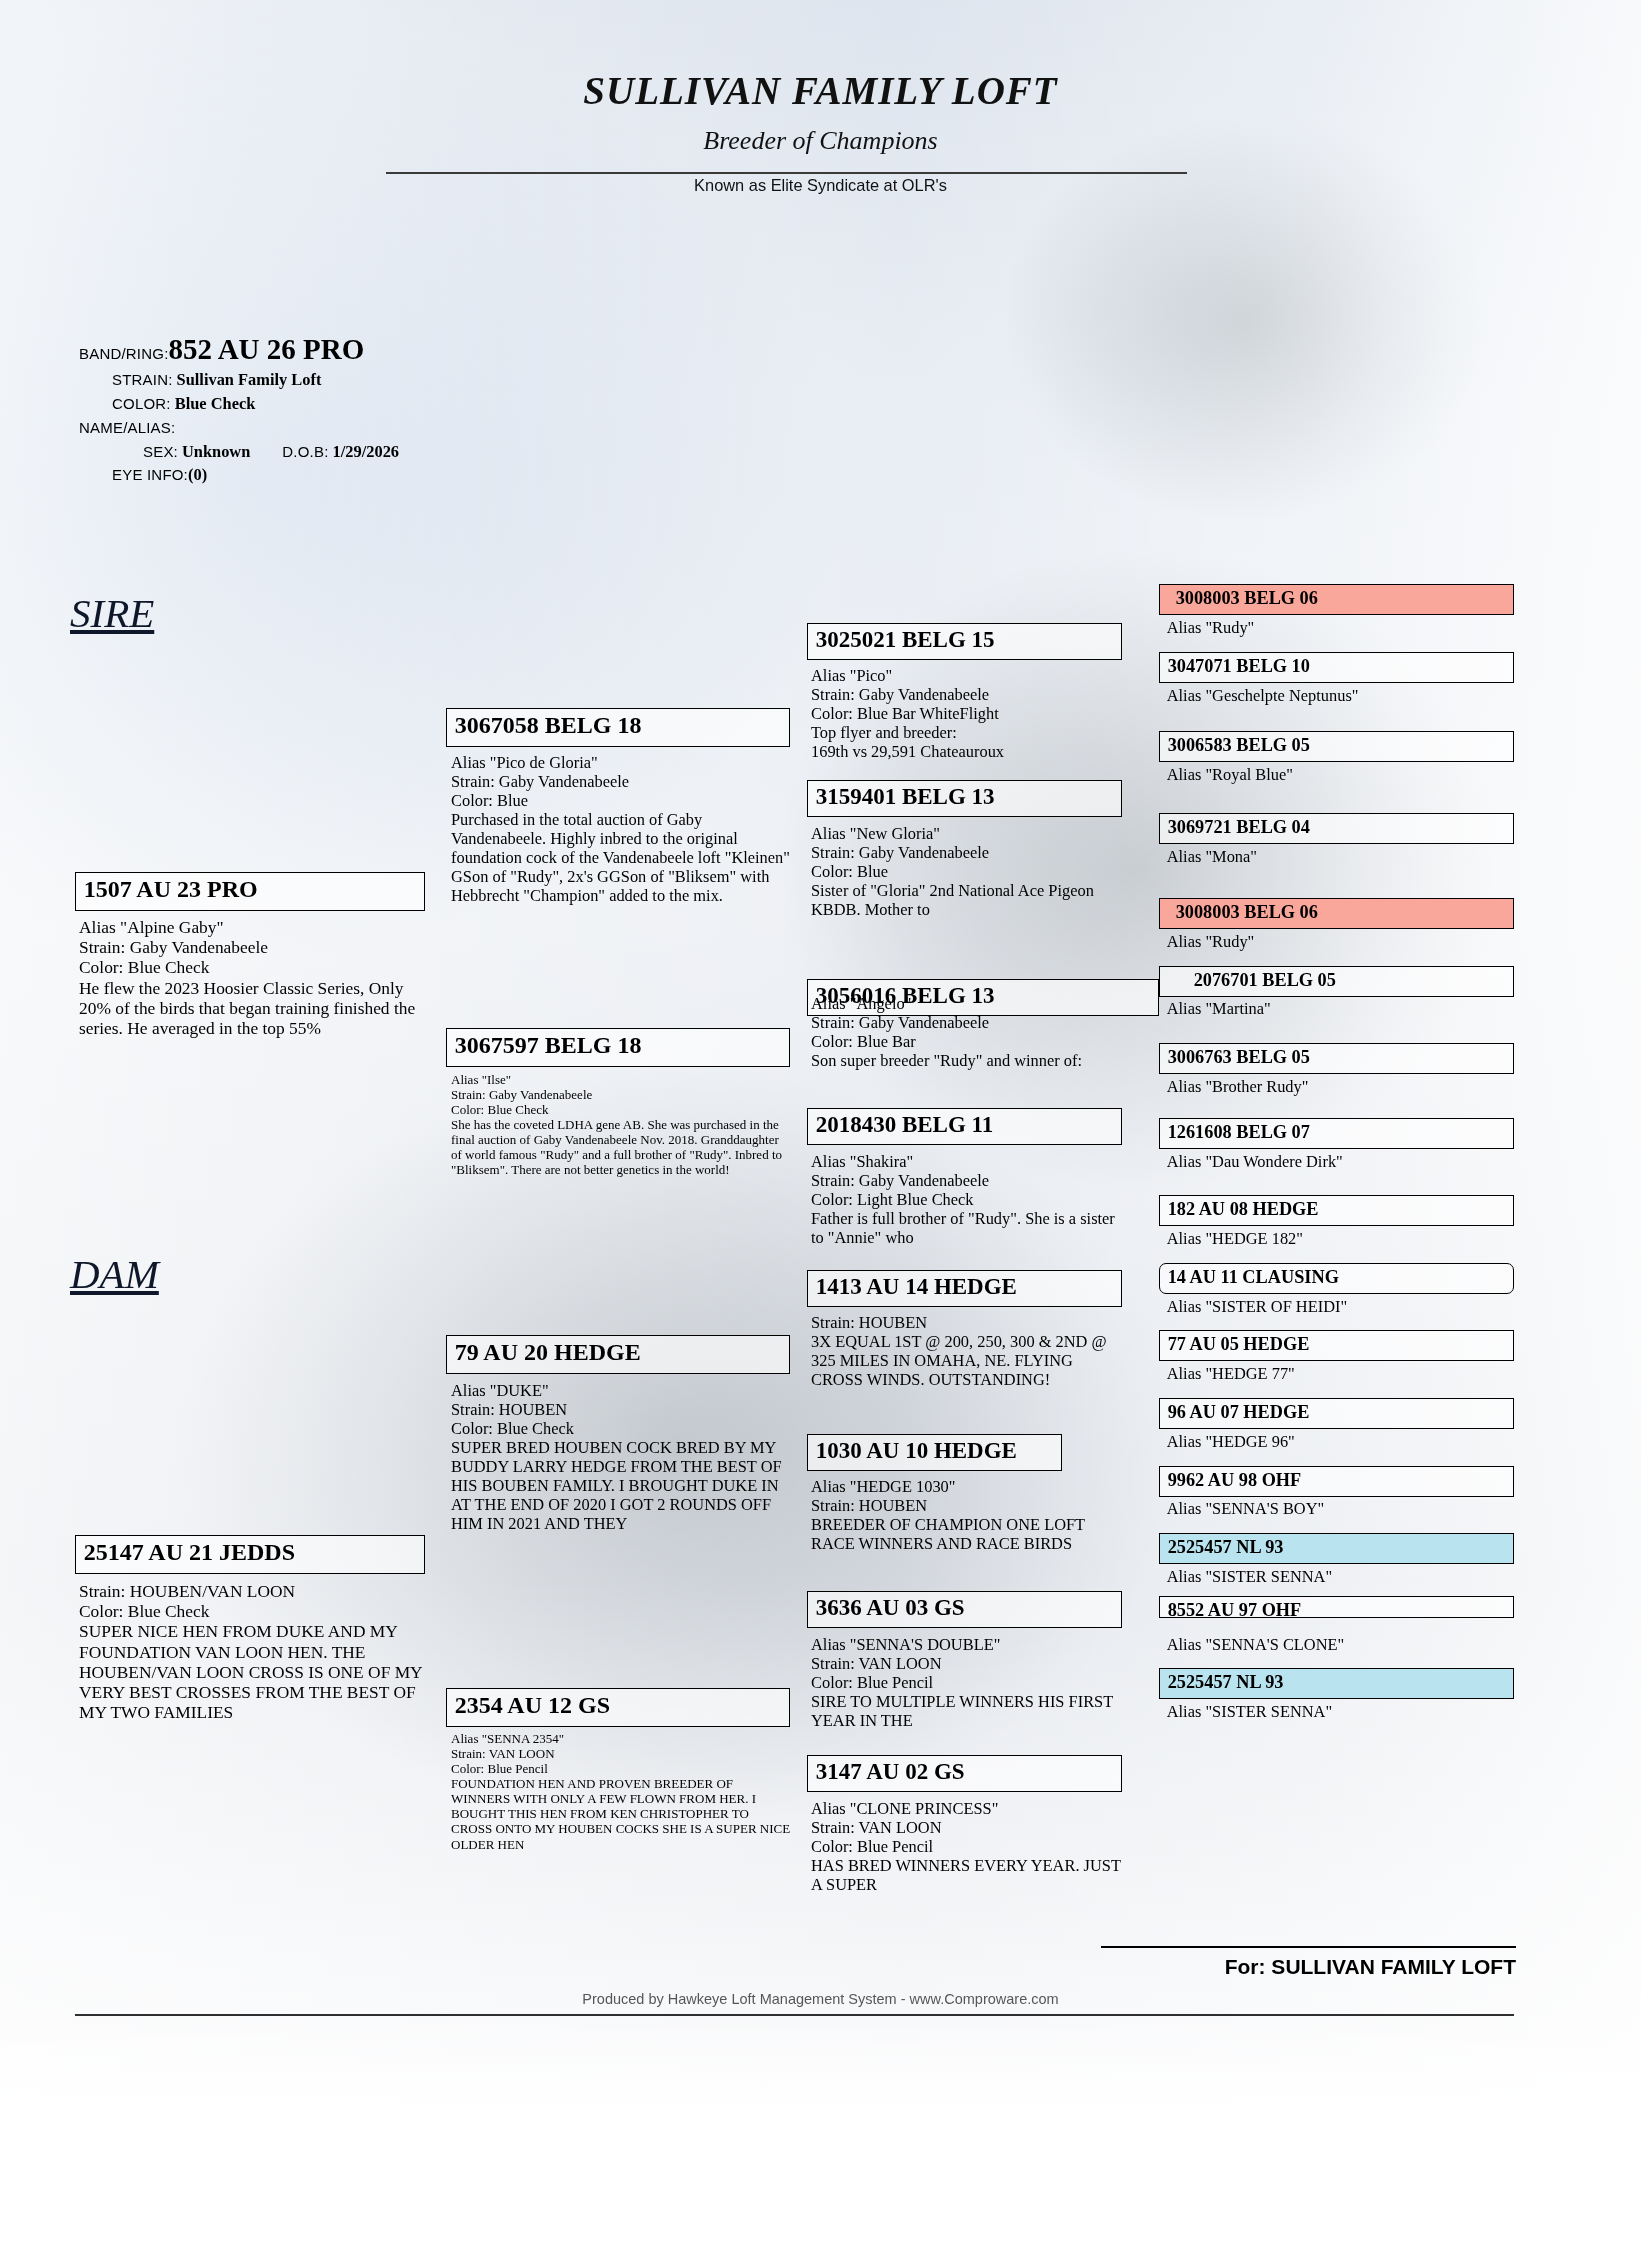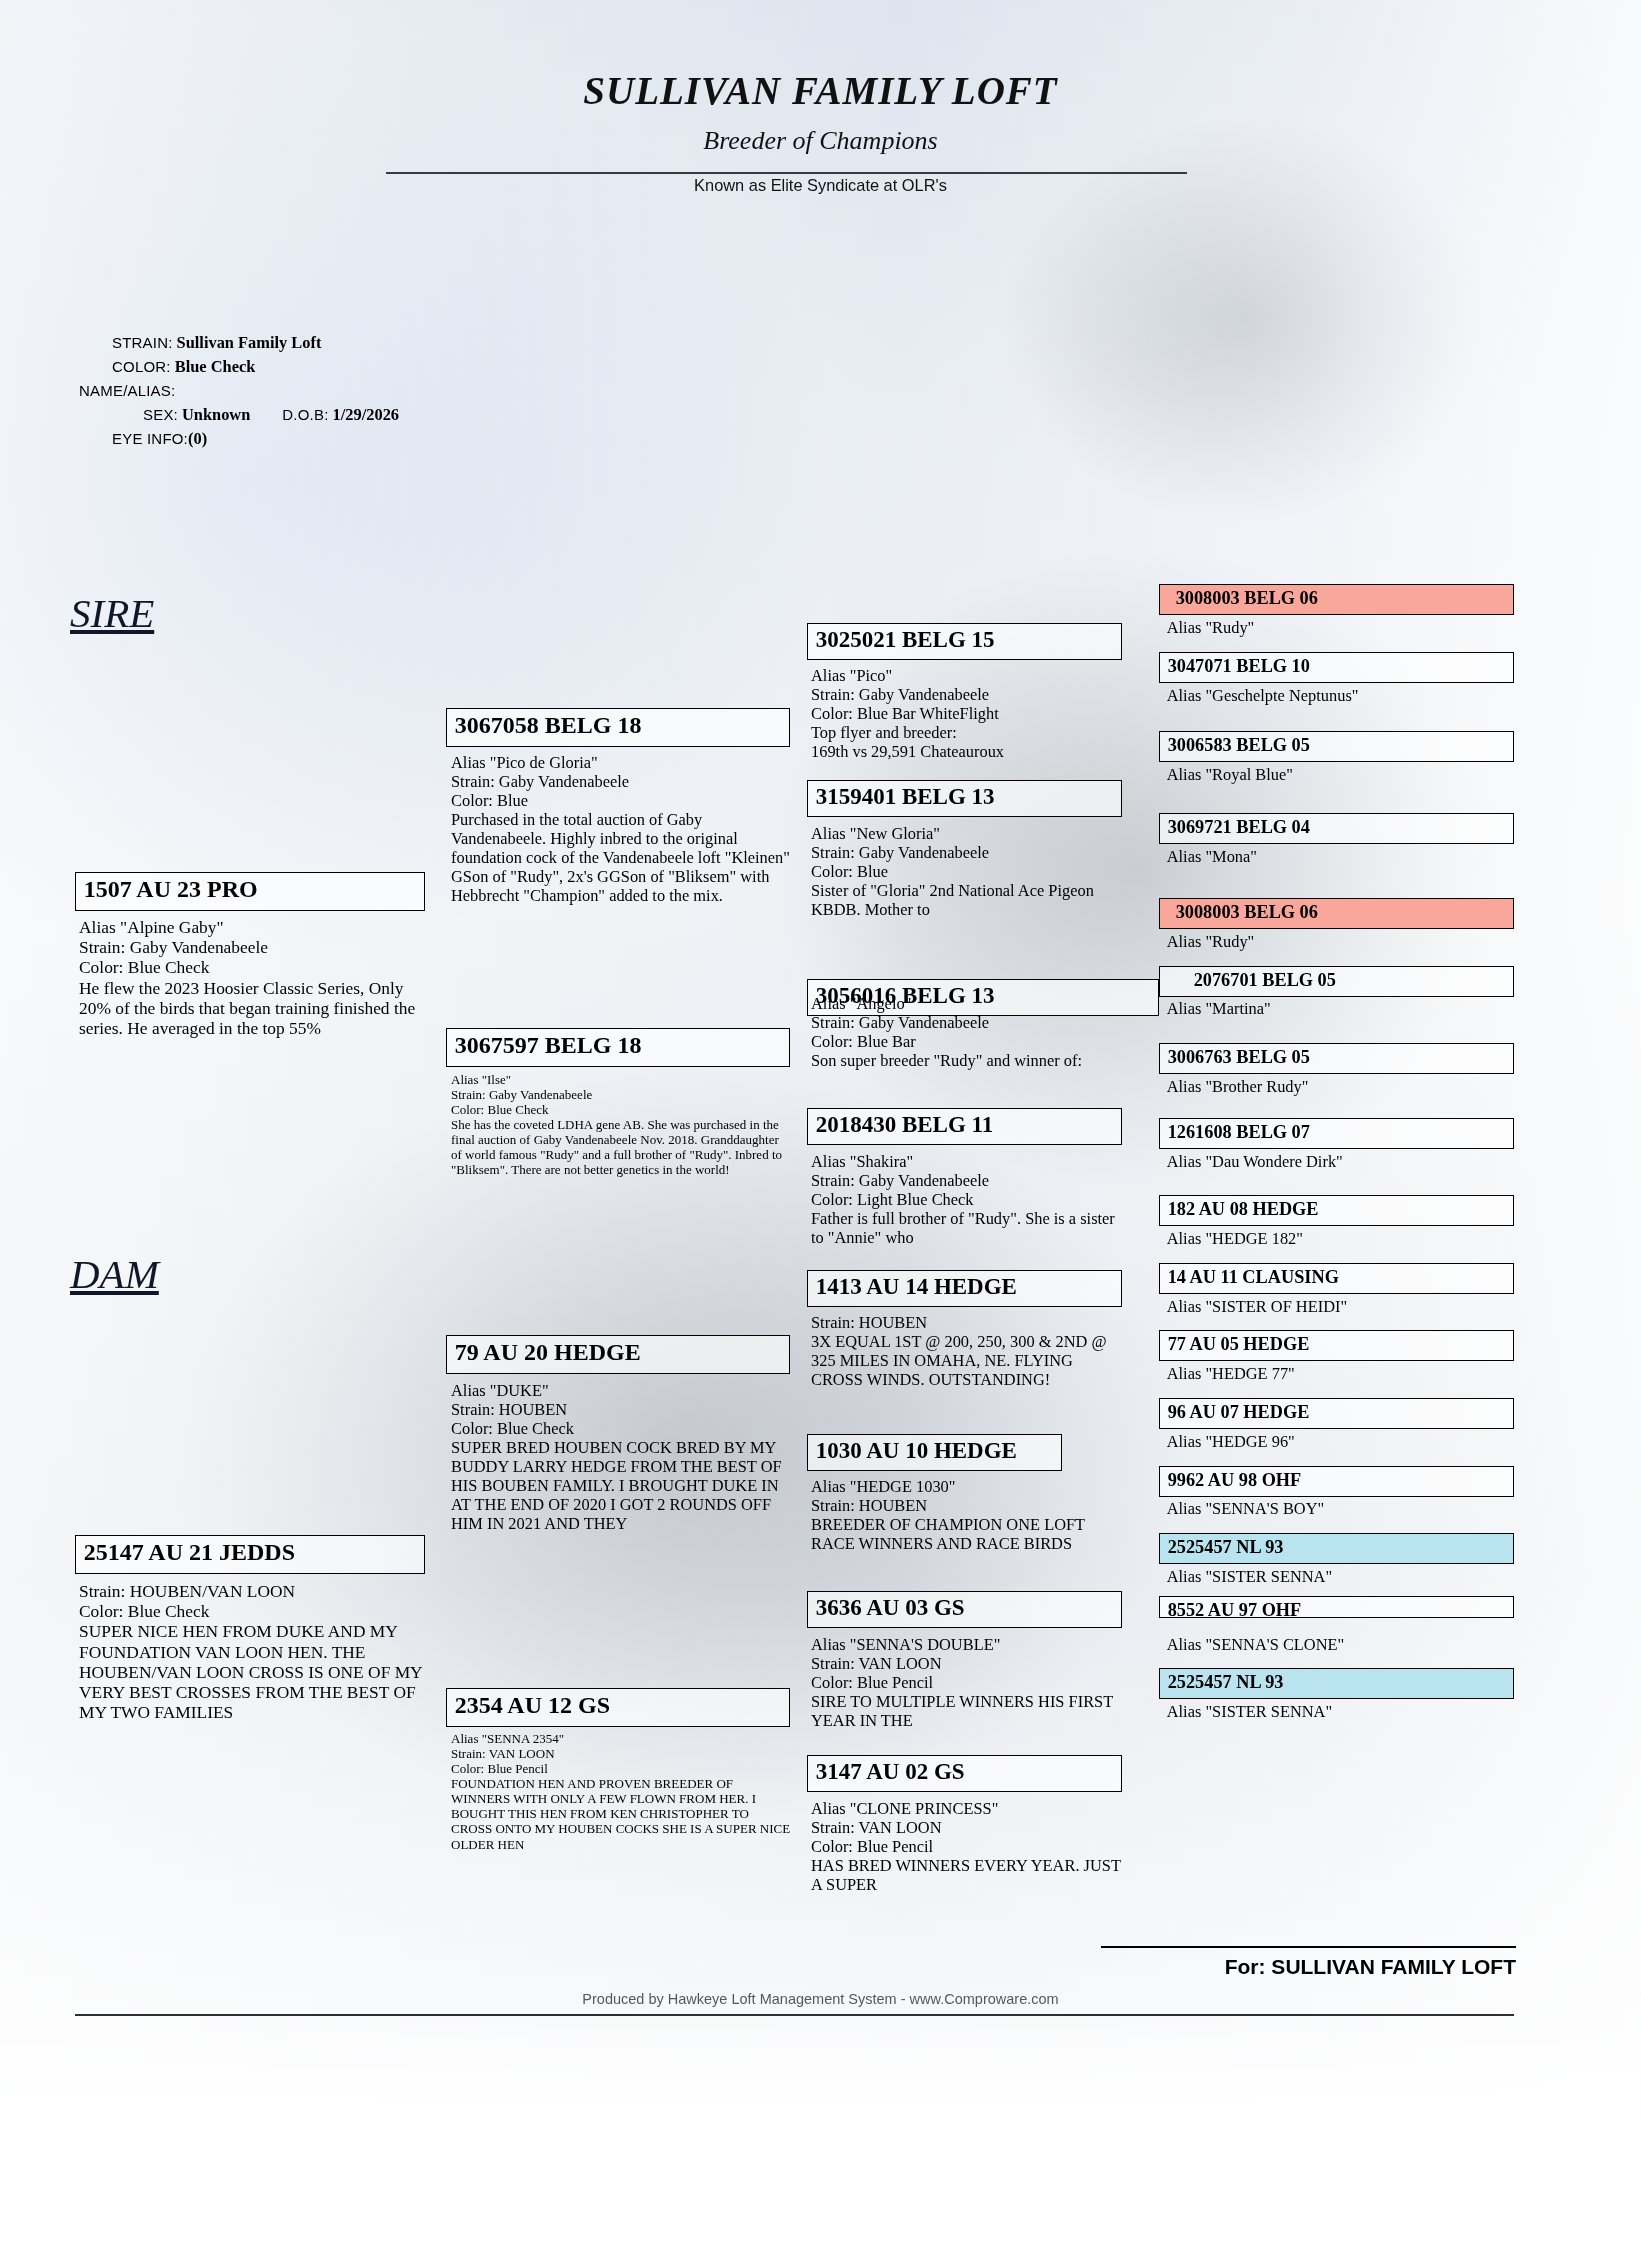--- a/index.html
+++ b/index.html
@@ -103,20 +103,23 @@
 <div id="page"></div>
 <div id="white-fade"></div>
 <div id="bottom-white"></div>
 
 <div class="abs" id="hdr-title">SULLIVAN FAMILY LOFT</div>
 <div class="abs" id="hdr-sub">Breeder of Champions</div>
 <div class="abs" id="hdr-rule"></div>
 <div class="abs" id="hdr-known">Known as Elite Syndicate at OLR's</div>
 
 <div class="abs" id="idblock">
+  <span class="idrow">
+    <span class="idlabel">BAND/RING:</span><span id="band-val">852 AU 26 PRO</span>
+  </span>
   <span class="idrow ind1">
     <span class="idlabel">STRAIN:</span>
     <span class="idval">Sullivan Family Loft</span>
   </span>
   <span class="idrow ind1">
     <span class="idlabel">COLOR:</span>
     <span class="idval">Blue Check</span>
   </span>
   <span class="idrow">
     <span class="idlabel">NAME/ALIAS:</span>
@@ -245,21 +248,21 @@
 <div class="box g4" style="left:1159px;top:1118px;width:355px;height:31px;">
   <div class="bandline">1261608 BELG 07</div>
 </div>
 <div class="alias4" style="left:1159px;top:1152px;">Alias "Dau Wondere Dirk"</div>
 
 <div class="box g4" style="left:1159px;top:1195px;width:355px;height:31px;">
   <div class="bandline">182 AU 08 HEDGE</div>
 </div>
 <div class="alias4" style="left:1159px;top:1229px;">Alias "HEDGE 182"</div>
 
-<div class="box g4" style="left:1159px;top:1263px;width:355px;height:31px;">
+<div class="box g4" style="left:1159px;top:1263px;width:355px;height:31px;border-radius:7px;">
   <div class="bandline">14 AU 11 CLAUSING</div>
 </div>
 <div class="alias4" style="left:1159px;top:1297px;">Alias "SISTER OF HEIDI"</div>
 
 <div class="box g4" style="left:1159px;top:1330px;width:355px;height:31px;">
   <div class="bandline">77 AU 05 HEDGE</div>
 </div>
 <div class="alias4" style="left:1159px;top:1364px;">Alias "HEDGE 77"</div>
 
 <div class="box g4" style="left:1159px;top:1398px;width:355px;height:31px;">

